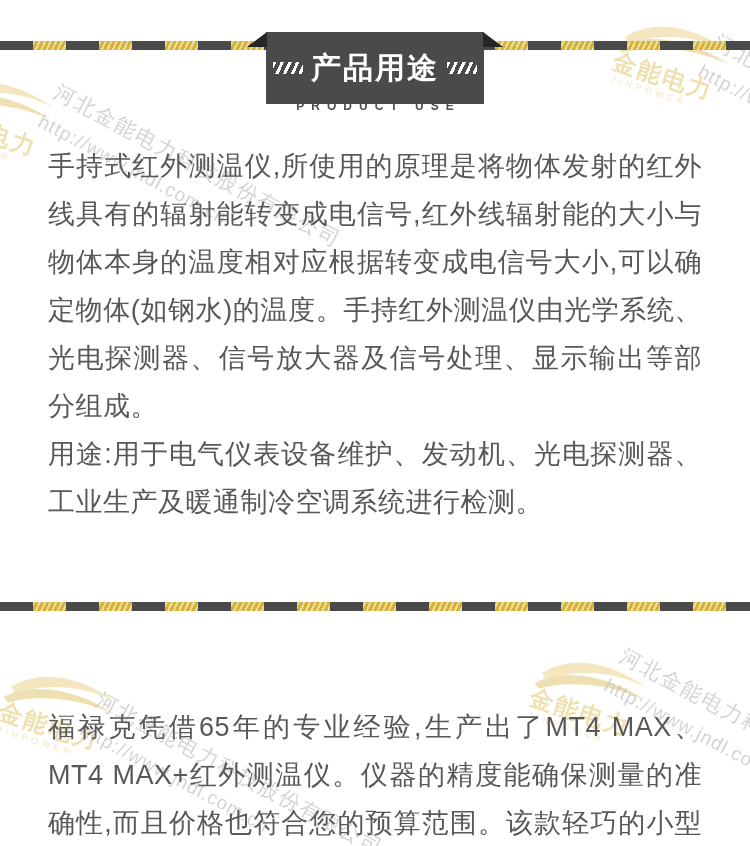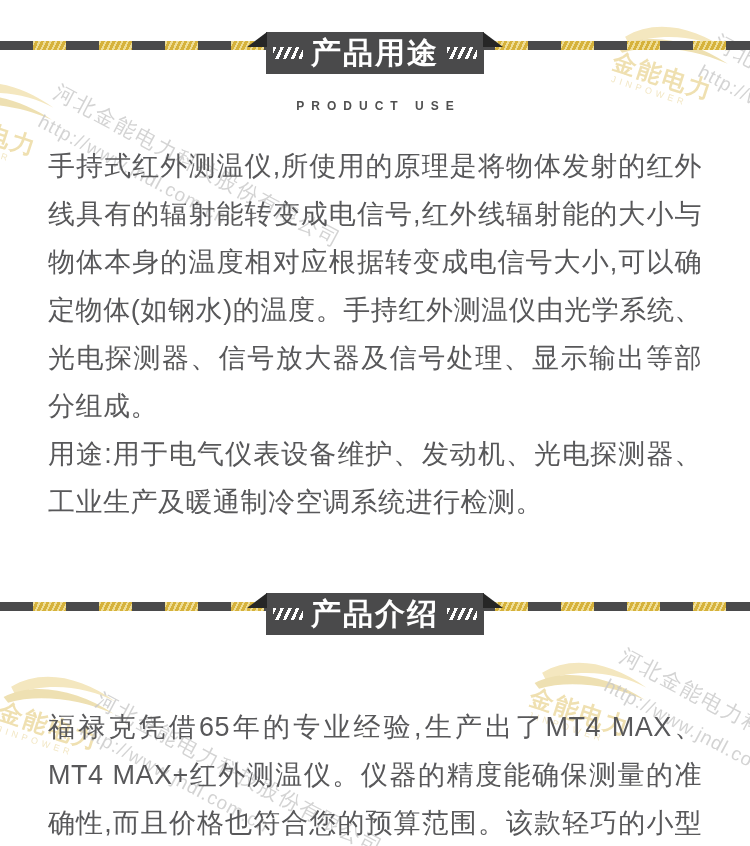--- a/index.html
+++ b/index.html
@@ -44,21 +44,21 @@
   .sh-2{margin-top:67px;}
 
   .ribbon{
     position:absolute;left:0;right:0;top:9px;height:9px;
     background:
       repeating-linear-gradient(90deg,#4a4a4b 0 33px,transparent 33px 66px),
       repeating-linear-gradient(115deg,#eedd96 0 2px,#d6b23c 2px 5px);
   }
   .banner{
     position:absolute;left:50%;top:0;transform:translateX(-50%);
-    width:218px;height:42px;background:#4a4a4b;
+    width:218px;height:72px;background:#4a4a4b;
     display:flex;align-items:center;justify-content:center;gap:8px;
     z-index:2;
   }
   .banner::before{
     content:"";position:absolute;left:-19px;top:0;width:0;height:0;
     border-bottom:15px solid #262626;border-left:20px solid transparent;
   }
   .banner::after{
     content:"";position:absolute;right:-19px;top:0;width:0;height:0;
     border-bottom:15px solid #262626;border-right:20px solid transparent;
@@ -146,24 +146,19 @@
     <div class="caption">PRODUCT USE</div>
   </div>
 
   <div class="body-text">
     <p>手持式红外测温仪,所使用的原理是将物体发射的红外线具有的辐射能转变成电信号,红外线辐射能的大小与物体本身的温度相对应根据转变成电信号大小,可以确定物体(如钢水)的温度。手持红外测温仪由光学系统、光电探测器、信号放大器及信号处理、显示输出等部分组成。</p>
     <p>用途:用于电气仪表设备维护、发动机、光电探测器、工业生产及暖通制冷空调系统进行检测。</p>
   </div>
 
   <div class="section-header sh-2">
     <div class="ribbon"></div>
-    <div class="banner">
-      <span class="hatch"></span>
-      <h1 class="banner-title">产品介绍</h1>
-      <span class="hatch"></span>
-    </div>
   </div>
 
   <div class="body-text">
     <p>福禄克凭借65年的专业经验,生产出了MT4 MAX、MT4 MAX+红外测温仪。仪器的精度能确保测量的准确性,而且价格也符合您的预算范围。该款轻巧的小型红外测温仪能够承受1米的跌落冲击,因此您可放心使用。</p>
   </div>
 
 </div>
 
 </body></html>

